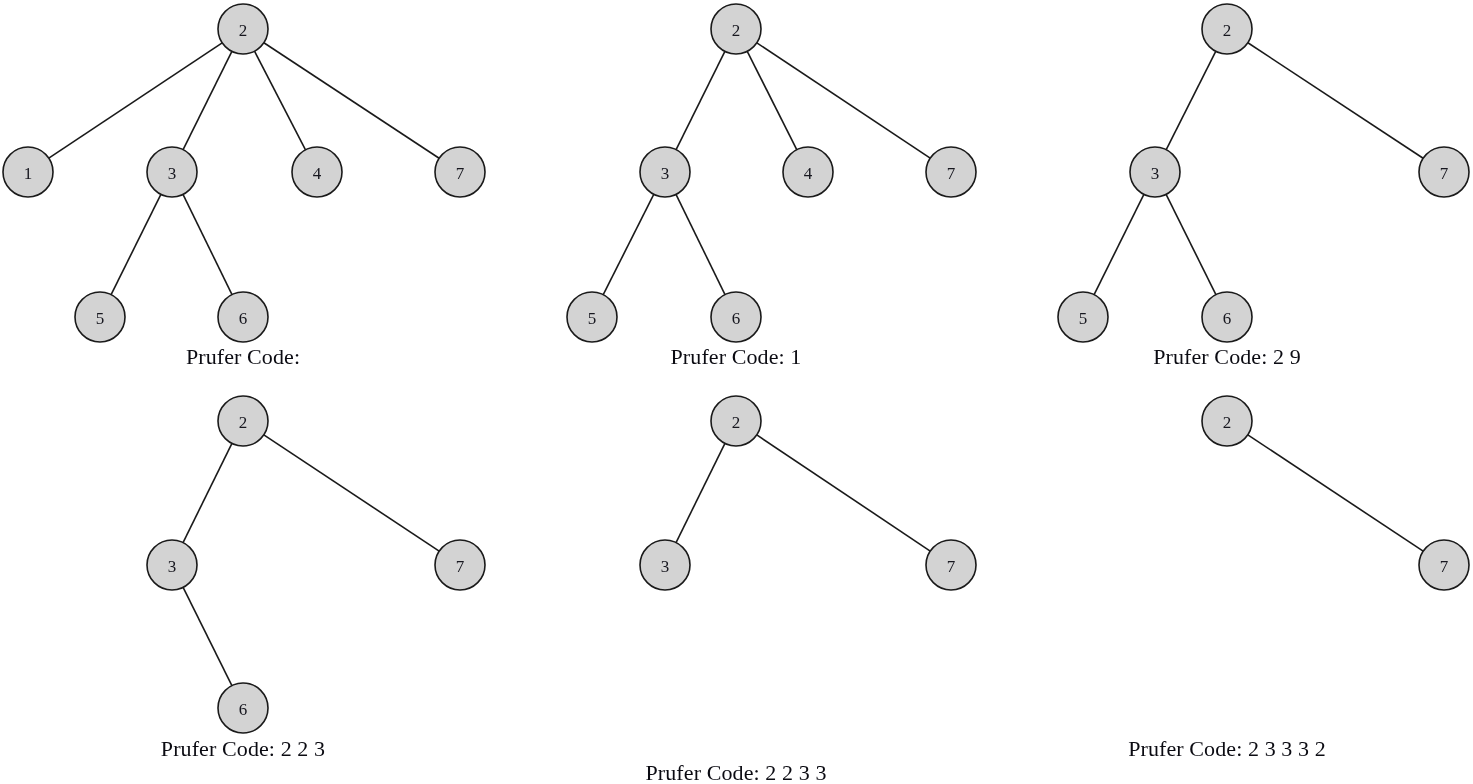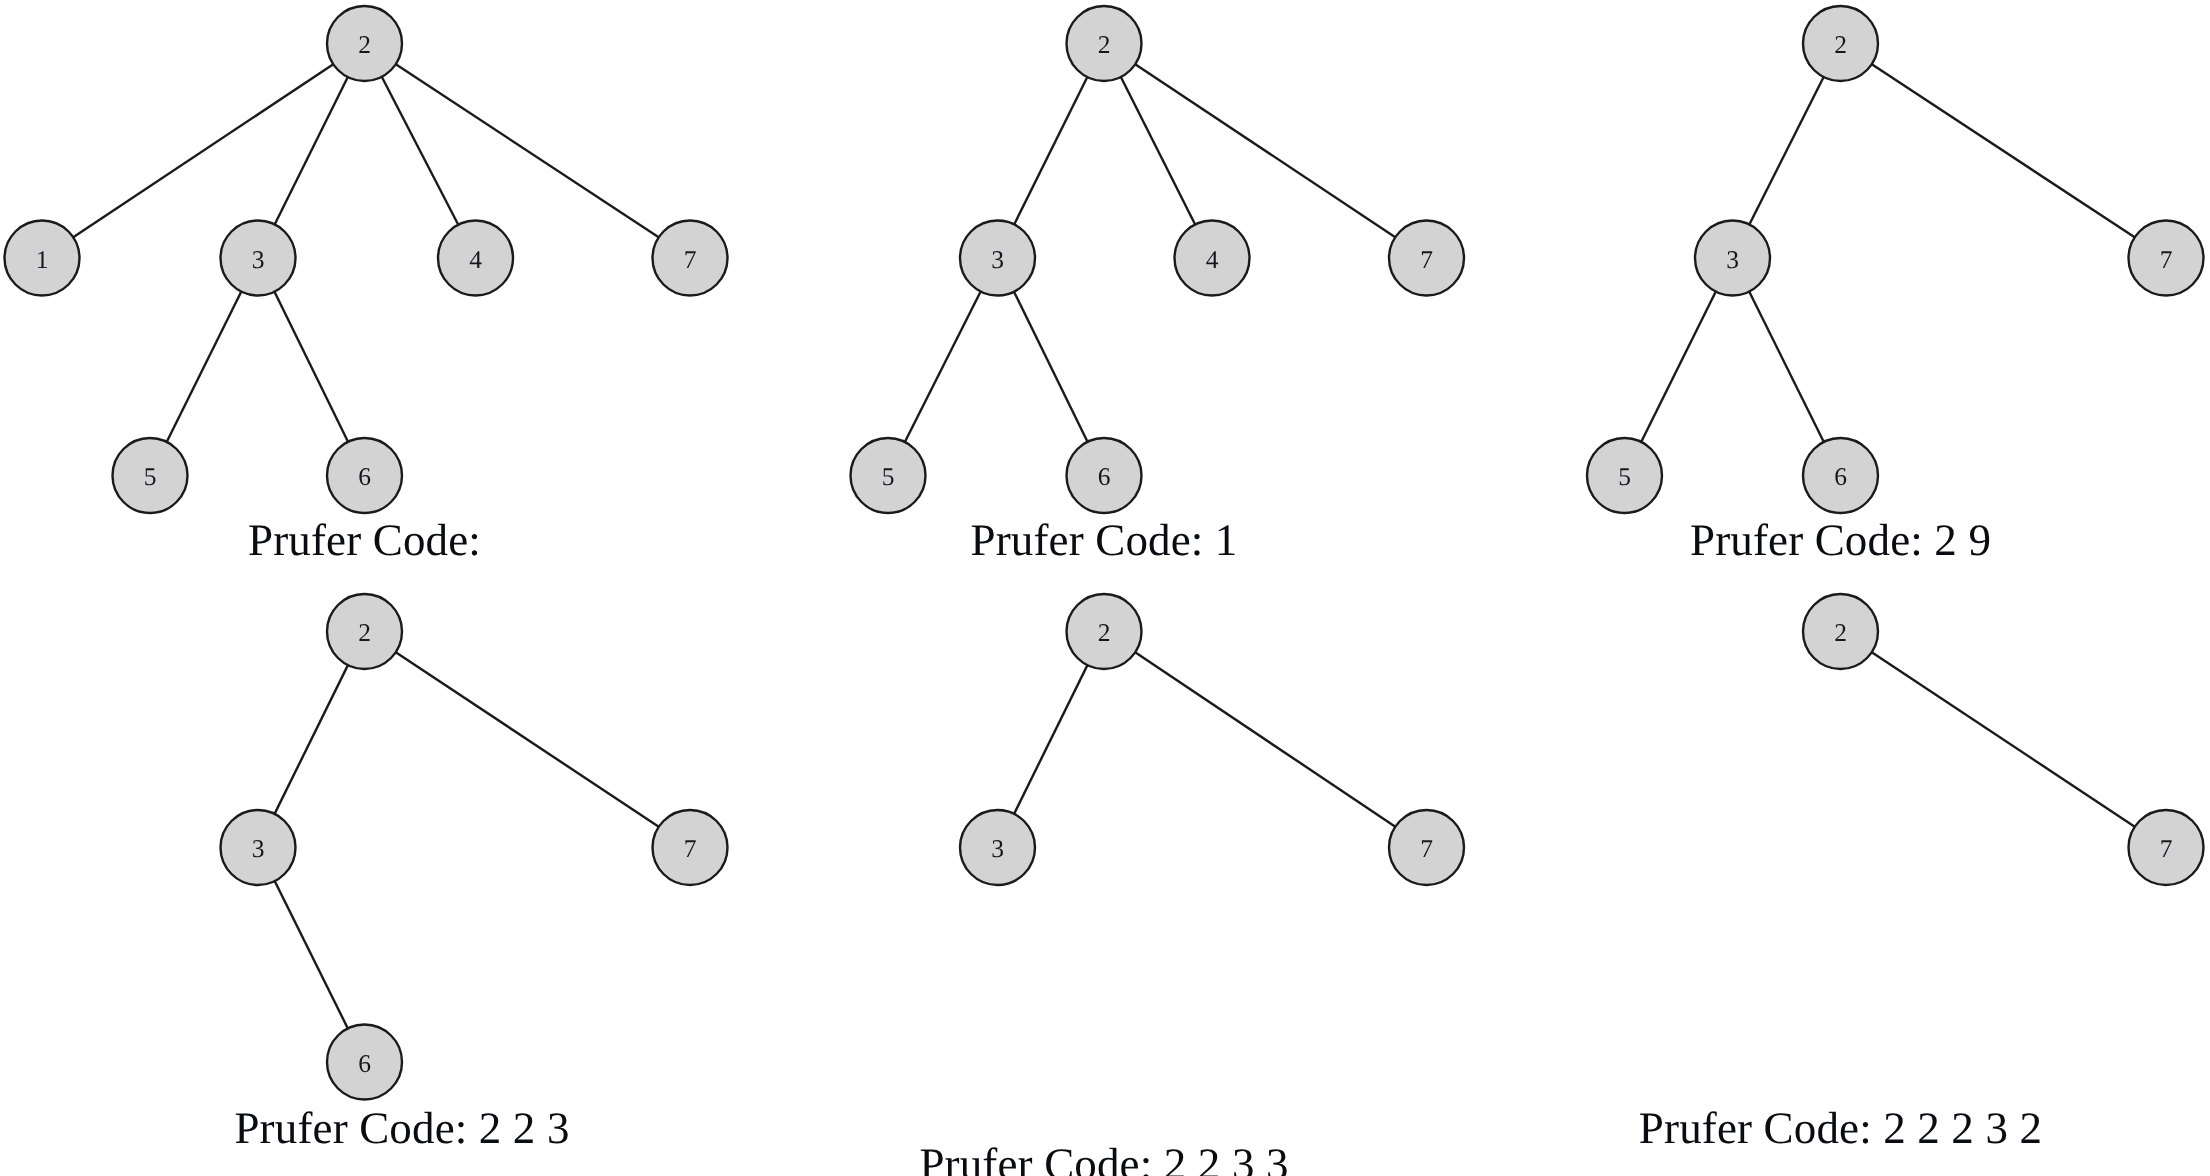--- a/index.html
+++ b/index.html
@@ -40,21 +40,21 @@
   .node-label {
     font-family: "Liberation Serif", "DejaVu Serif", serif;
     font-size: 17px;
     fill: #17171f;
     text-anchor: middle;
     dominant-baseline: central;
   }
   .caption {
     position: absolute;
     font-family: "Liberation Serif", "DejaVu Serif", serif;
-    font-size: 30px;
+    font-size: 22px;
     color: #0b0b12;
     white-space: nowrap;
     text-align: center;
     transform: translateX(-50%);
     letter-spacing: 0.1px;
   }
 </style>
 </head>
 <body>
 
@@ -199,17 +199,17 @@
         <g>
           <circle cx="1444" cy="565" r="25" class="node-circle"></circle>
           <text x="1444" y="566" class="node-label">7</text>
         </g>
       </g>
     </svg>
   <div id="captions">
       <div class="caption" style="left: 243px; top: 344px;">Prufer Code:</div>
       <div class="caption" style="left: 736px; top: 344px;">Prufer Code: 1</div>
       <div class="caption" style="left: 1227px; top: 344px;">Prufer Code: 2 9</div>
-      <div class="caption" style="left: 243px; top: 736px; margin-left: 25px;">Prufer Code: 2 2 3</div>
+      <div class="caption" style="left: 243px; top: 736px;">Prufer Code: 2 2 3</div>
       <div class="caption" style="left: 736px; top: 760px;">Prufer Code: 2 2 3 3</div>
-      <div class="caption" style="left: 1227px; top: 736px;">Prufer Code: 2 2 2 3 2</div>
+      <div class="caption" style="left: 1227px; top: 736px;">Prufer Code: 2 3 3 3 2</div>
     </div>
 </div>
 
 </body></html>

